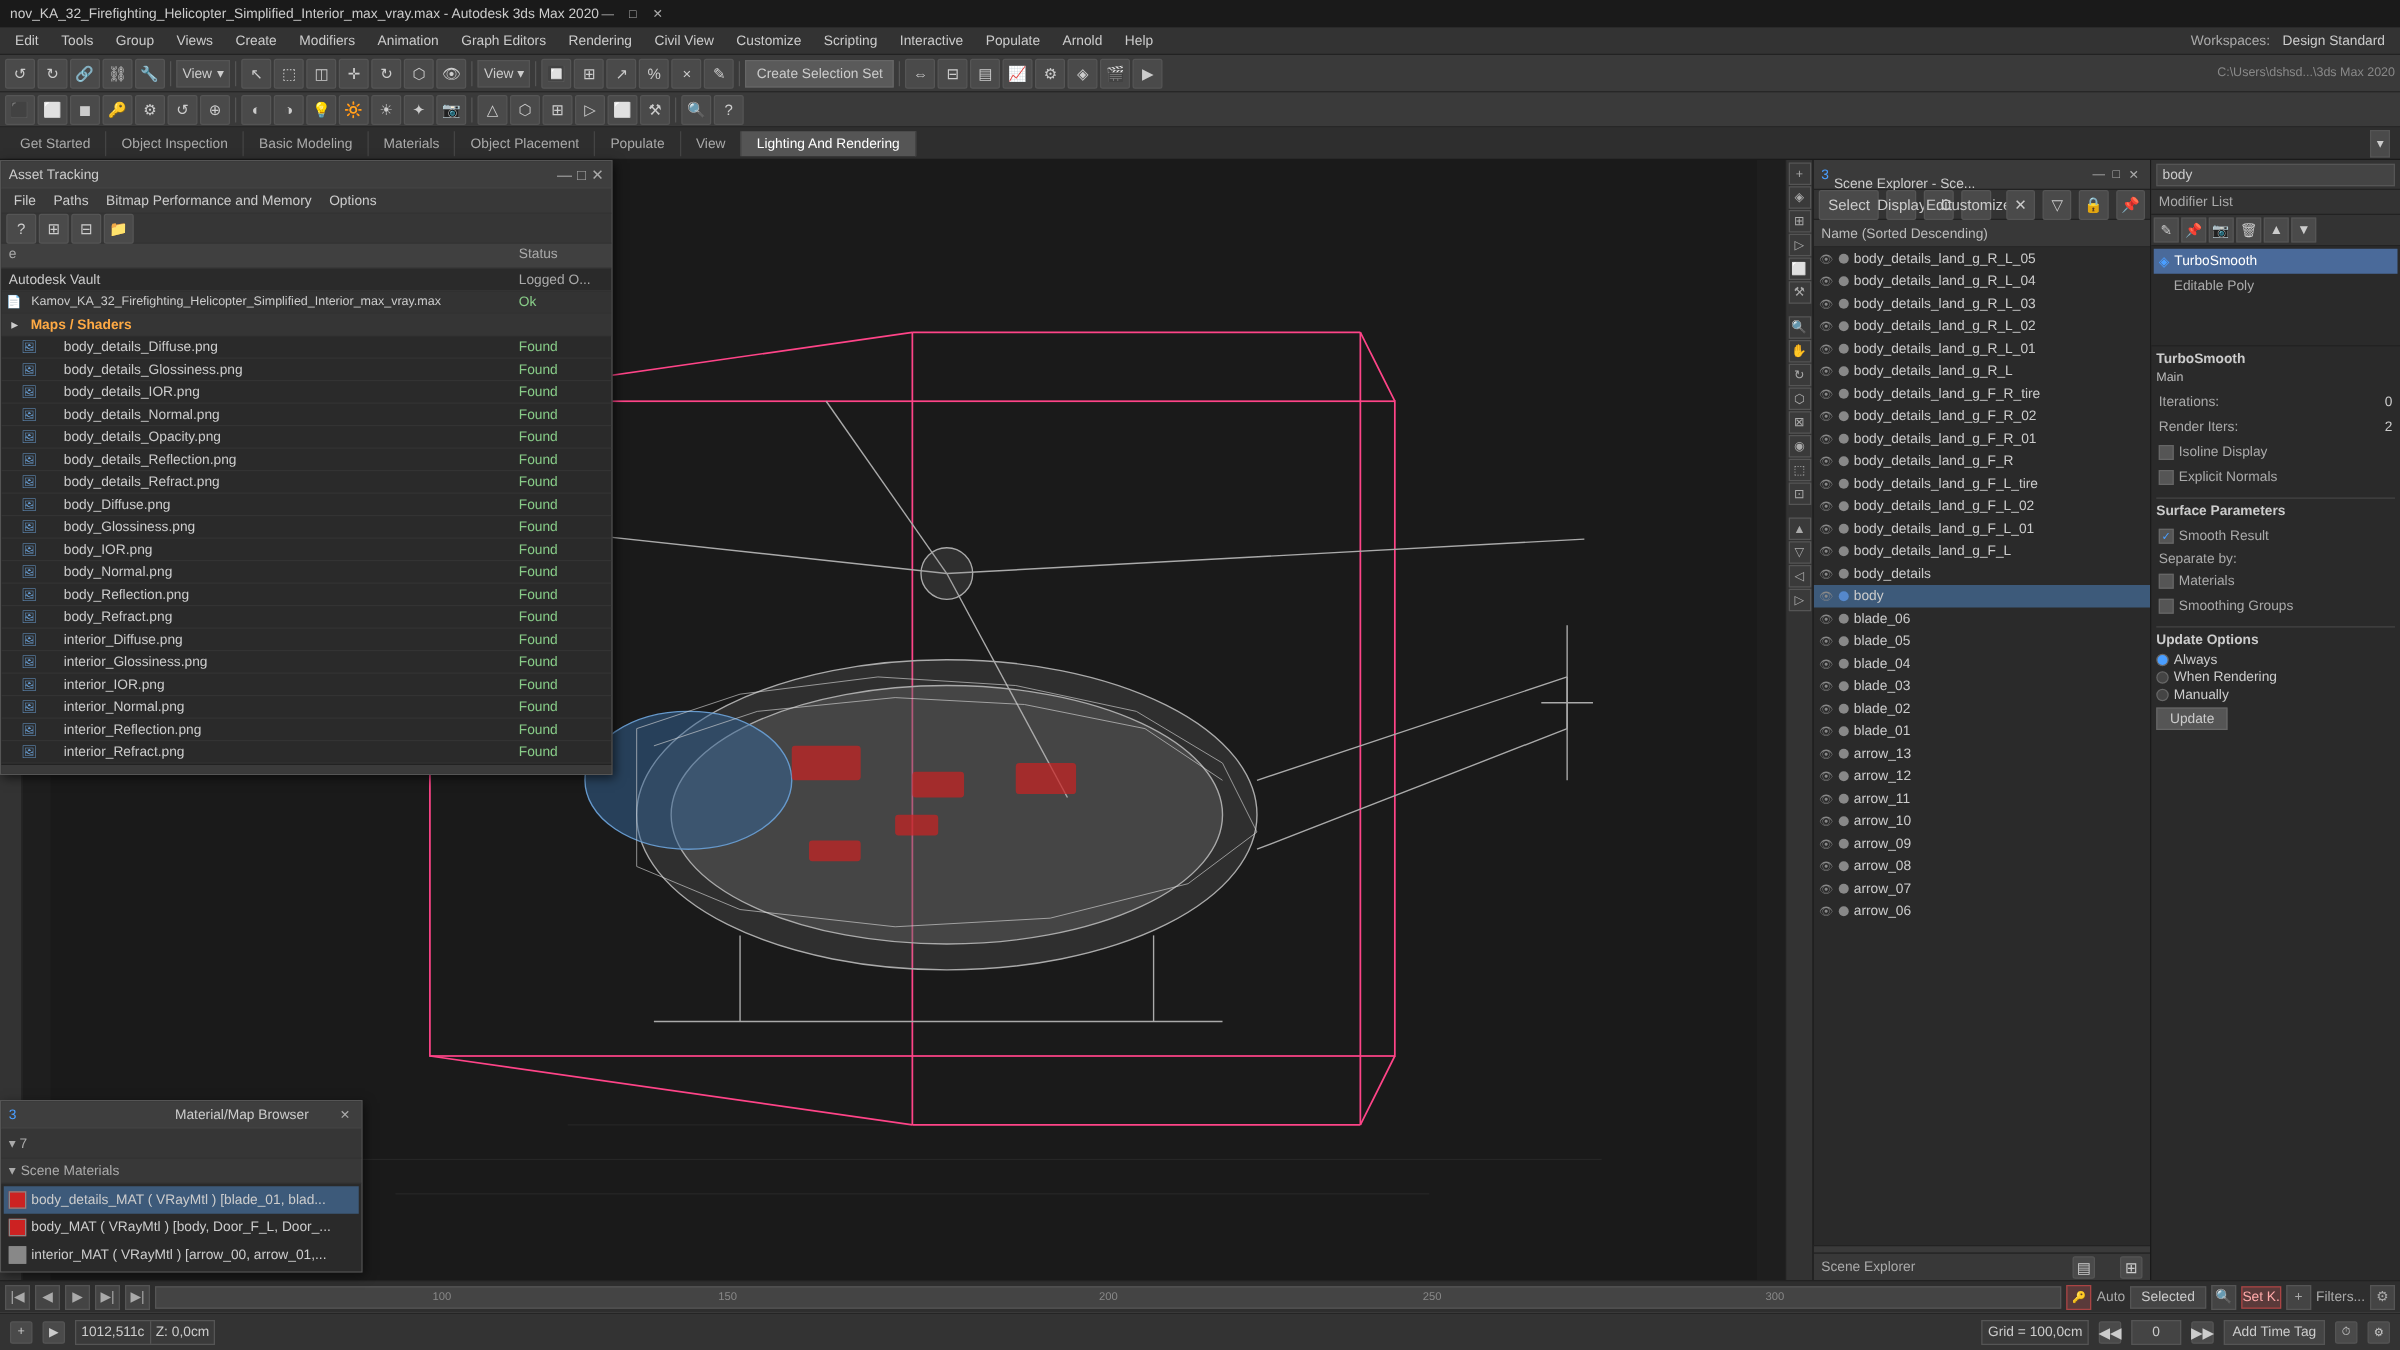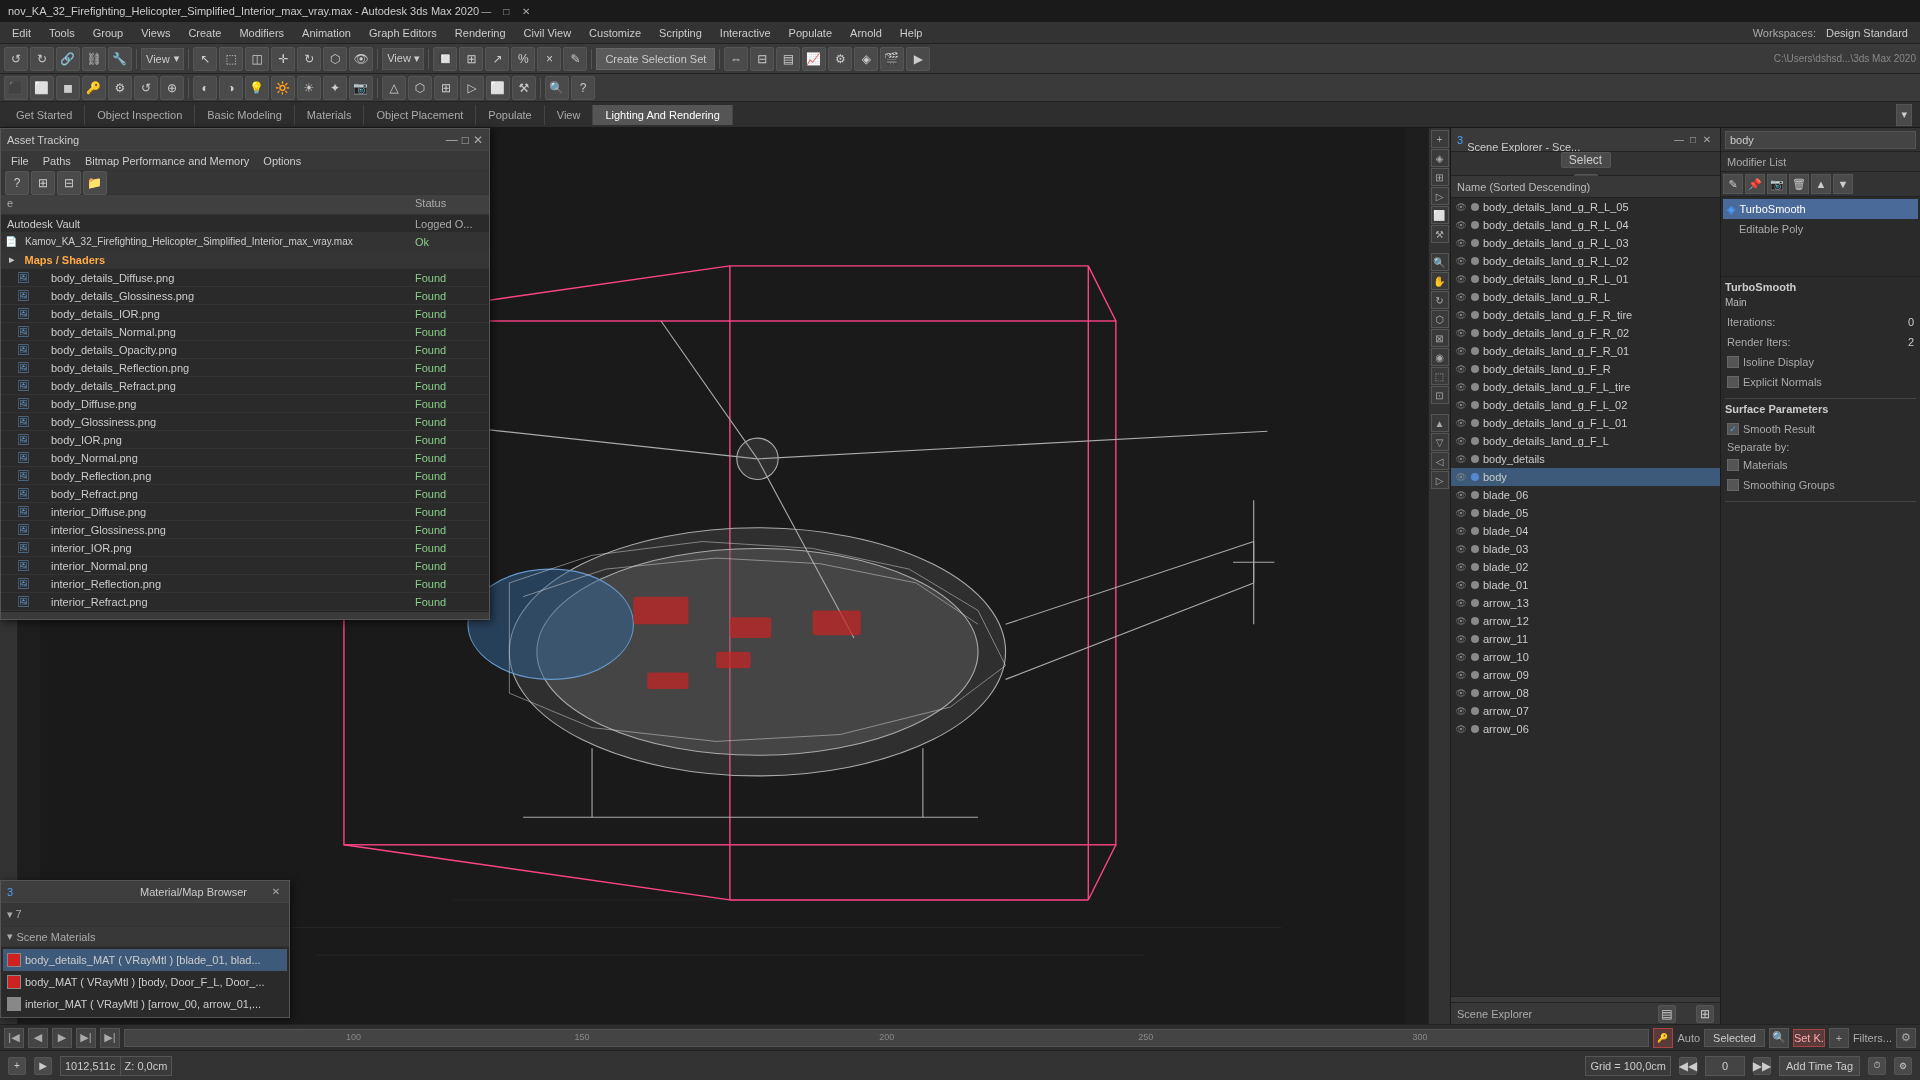--- a/index.html
+++ b/index.html
@@ -185,21 +185,20 @@
       border-bottom: 1px solid #222;
     }
     #scene-explorer-toolbar {
       background: #333;
       height: 24px;
       display: flex;
       align-items: center;
       padding: 0 4px;
       gap: 6px;
       border-bottom: 1px solid #222;
-      flex-direction: column;
     }
     #scene-explorer-header {
       background: #383838;
       height: 22px;
       display: flex;
       align-items: center;
       padding: 0 6px;
       border-bottom: 1px solid #222;
       font-size: 11px;
       color: #bbb;
@@ -1063,20 +1062,38 @@
           <span class="prop-label">Materials</span>
         </div>
         <div class="prop-row">
           <div class="prop-checkbox"></div>
           <span class="prop-label">Smoothing Groups</span>
         </div>
       </div>
 
       <div style="border-top:1px solid #444;margin:4px 0;"></div>
 
+      <div class="prop-section">
+        <div class="prop-section-title">Update Options</div>
+        <div class="radio-group">
+          <div class="radio-item">
+            <div class="radio-dot checked"></div>
+            <span>Always</span>
+          </div>
+          <div class="radio-item">
+            <div class="radio-dot"></div>
+            <span>When Rendering</span>
+          </div>
+          <div class="radio-item">
+            <div class="radio-dot"></div>
+            <span>Manually</span>
+          </div>
+        </div>
+        <button class="update-btn">Update</button>
+      </div>
     </div>
   </div>
 
 </div>
 
 <div id="asset-tracking" style="position:fixed;top:128px;left:0;width:490px;background:#2e2e2e;border:1px solid #555;box-shadow:2px 2px 8px rgba(0,0,0,0.6);z-index:200;">
   <div id="at-titlebar">
     <span>Asset Tracking</span>
     <div class="at-title-btn">—</div>
     <div class="at-title-btn">□</div>

